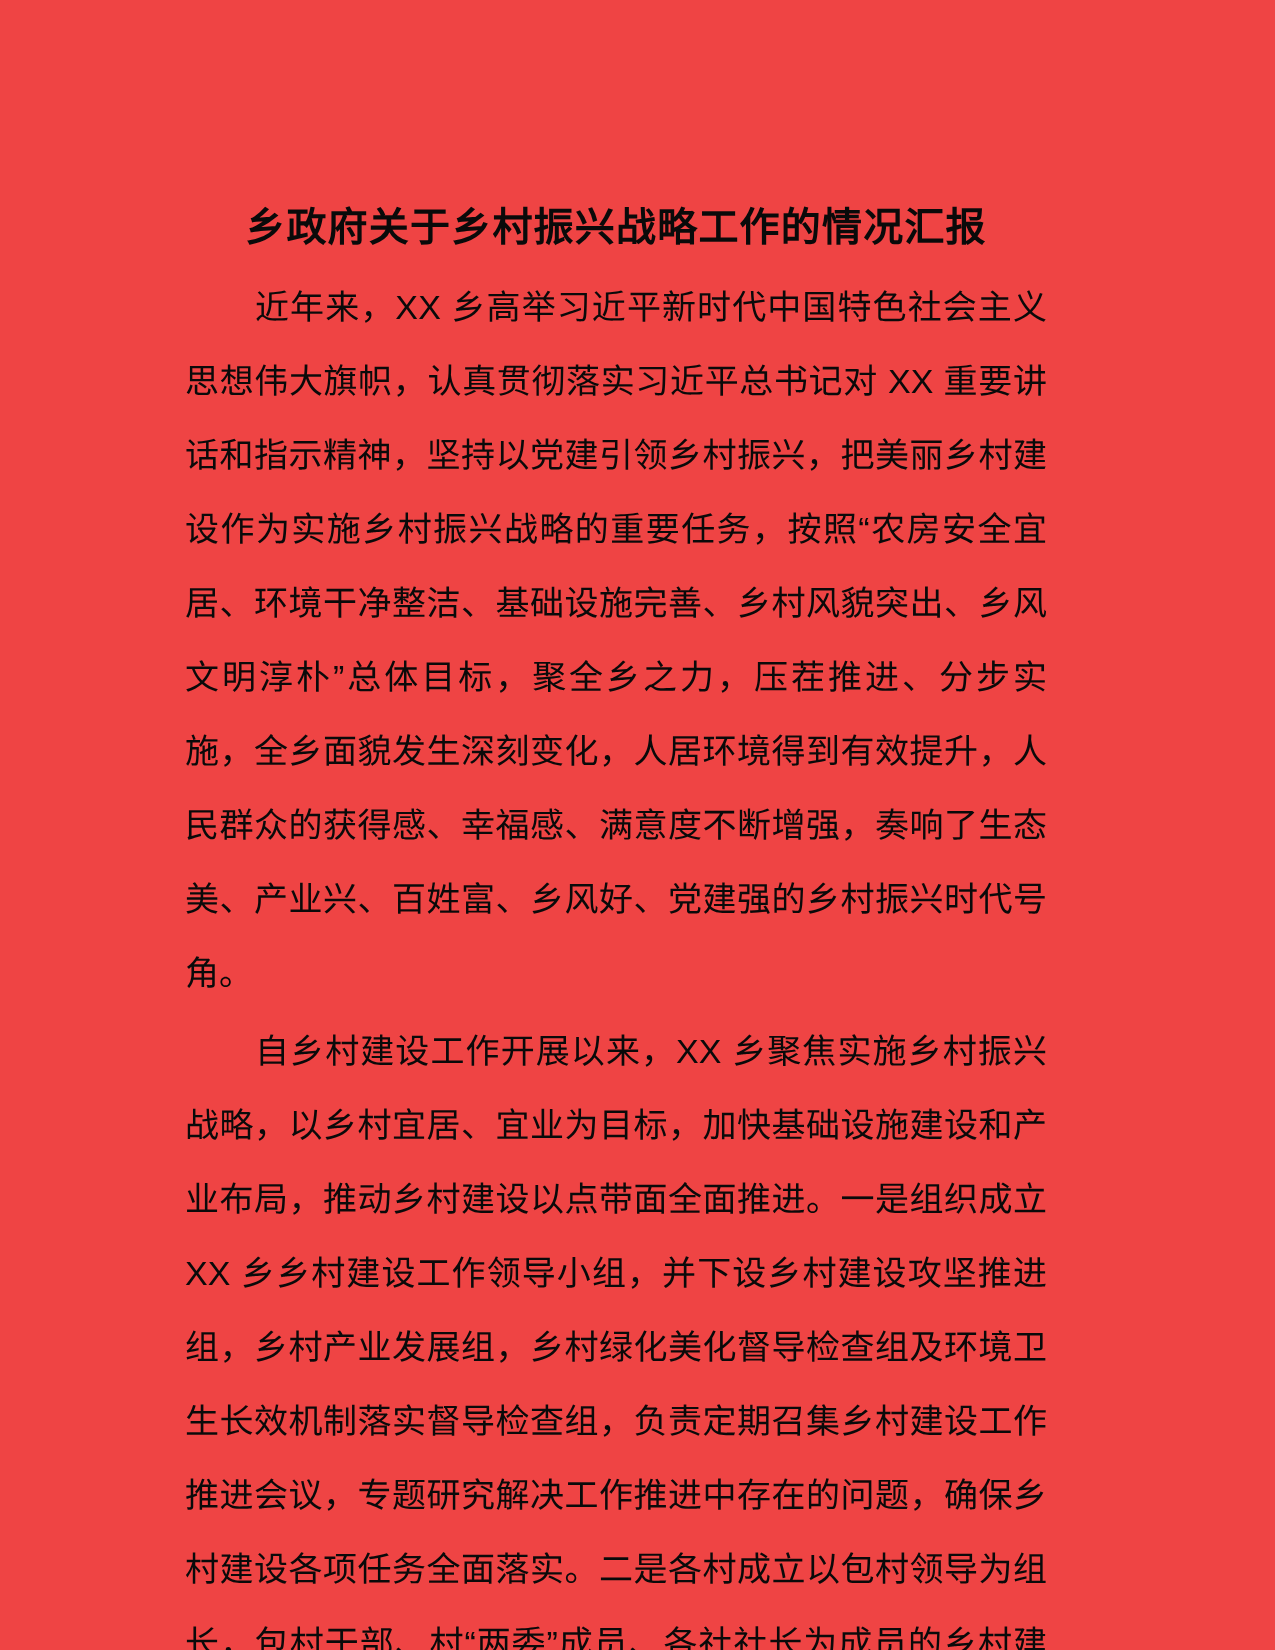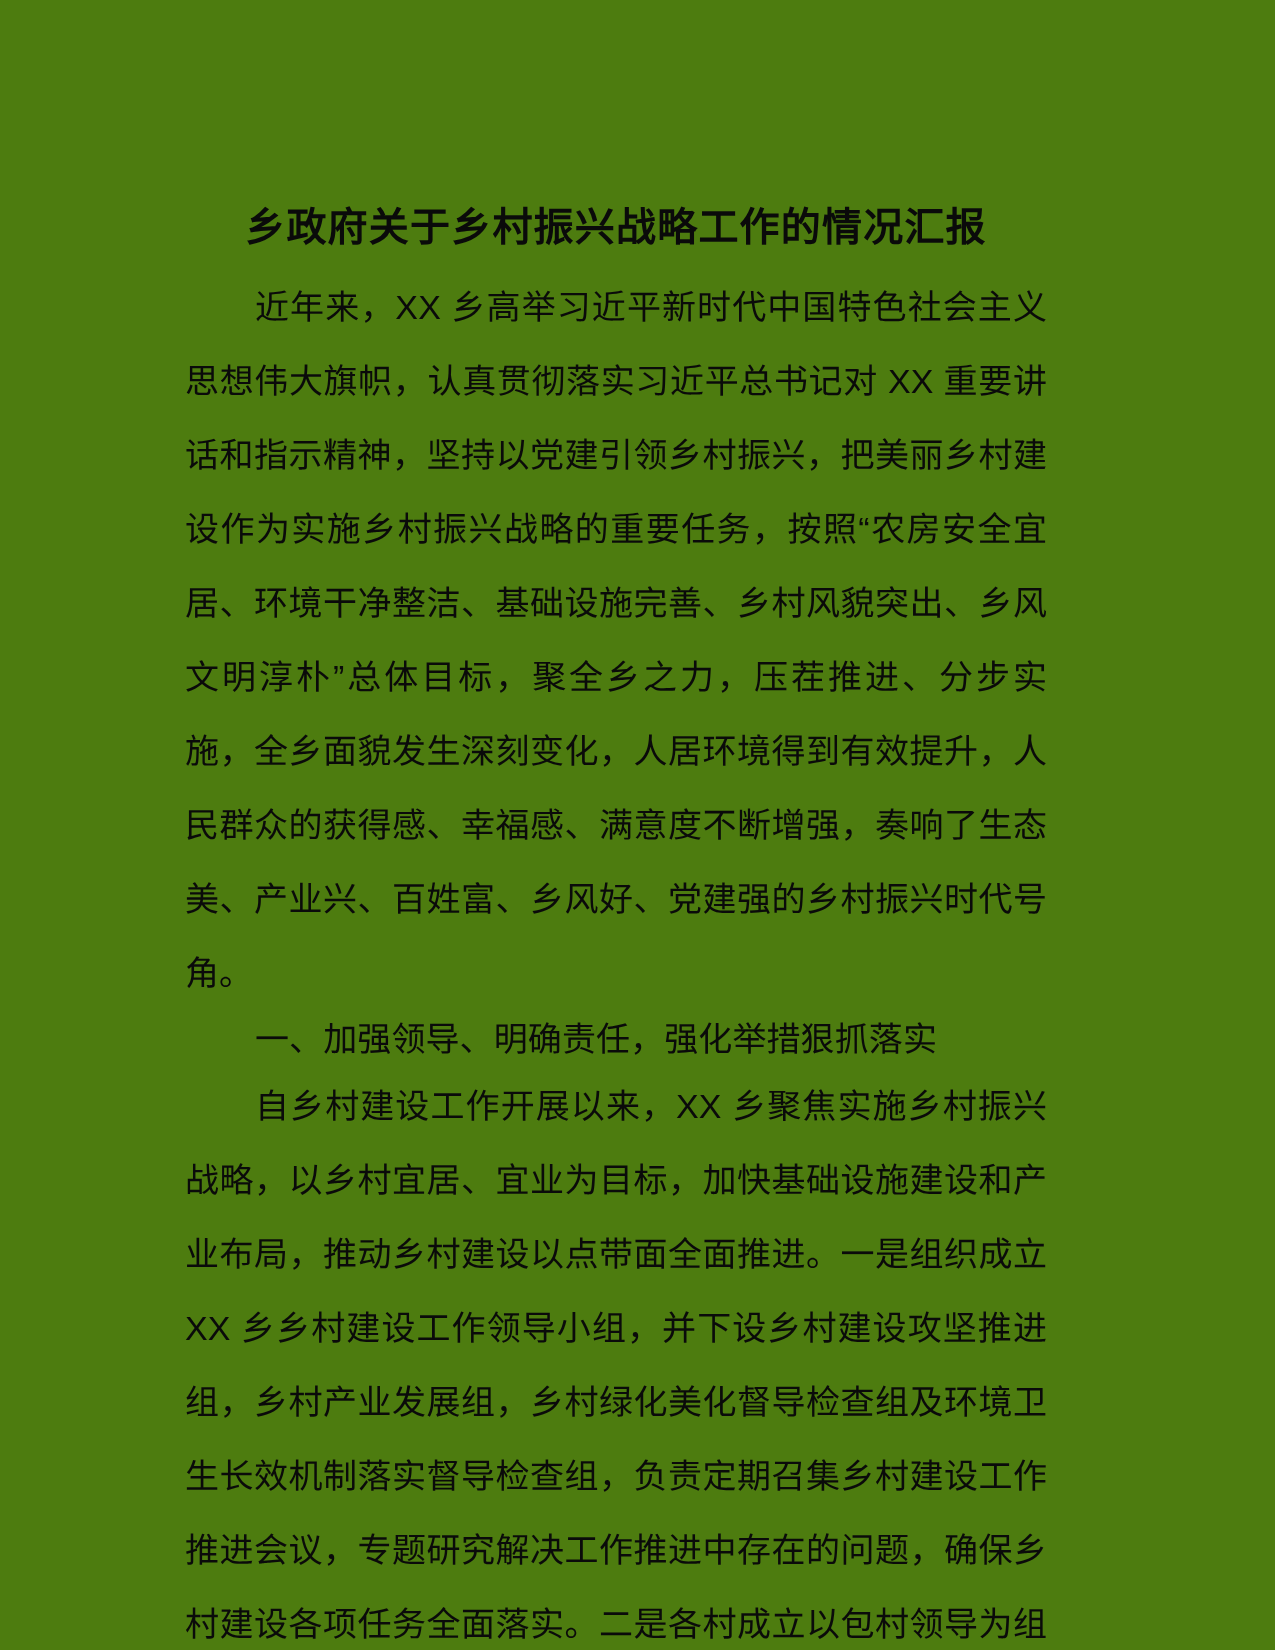--- a/index.html
+++ b/index.html
@@ -15,21 +15,21 @@
     font-family: "Liberation Sans", "DejaVu Sans", sans-serif;
     color: #000000;
     -webkit-font-smoothing: antialiased;
   }
 
   .page {
     position: relative;
     box-sizing: border-box;
     width: 1275px;
     height: 1650px;
-    background: #4d7c0f;
+    background: #ef4444;
     padding: 15px;
   }
 
   .content {
     position: absolute;
     left: 185px;
     top: 196px;
     width: 862px;
   }
 
@@ -77,20 +77,19 @@
 
 <div class="page">
   <div class="content">
 
     <h1 class="doc-title">乡政府关于乡村振兴战略工作的情况汇报</h1>
 
     <p class="para indent">近年来，XX 乡高举习近平新时代中国特色社会主义思想伟大旗帜，认真贯彻落实习近平总书记对 XX 重要讲话和指示精神，坚持以党建引领乡村振兴，把美丽乡村建设作为实施乡村振兴战略的重要任务，按照“农房安全宜居、环境干净整洁、基础设施完善、乡村风貌突出、乡风文明淳朴”总体目标，聚全乡之力，压茬推进、分步实施，全乡面貌发生深刻变化，人居环境得到有效提升，人民群众的获得感、幸福感、满意度不断增强，奏响了生态美、产业兴、百姓富、乡风好、党建强的乡村振兴时代号角。</p>
 
     <div class="gap-sm"></div>
 
-    <p class="section-heading">一、加强领导、明确责任，强化举措狠抓落实</p>
 
     <div class="gap-sm"></div>
 
     <p class="para indent">自乡村建设工作开展以来，XX 乡聚焦实施乡村振兴战略，以乡村宜居、宜业为目标，加快基础设施建设和产业布局，推动乡村建设以点带面全面推进。一是组织成立 XX 乡乡村建设工作领导小组，并下设乡村建设攻坚推进组，乡村产业发展组，乡村绿化美化督导检查组及环境卫生长效机制落实督导检查组，负责定期召集乡村建设工作推进会议，专题研究解决工作推进中存在的问题，确保乡村建设各项任务全面落实。二是各村成立以包村领导为组长，包村干部、村“两委”成员、各社社长为成员的乡村建设行动领导小组和乡村建设行动指挥部，由村党支部书记直接抓，副书记、包村领导具体抓，</p>
 
   </div>
 </div>
 
 </body></html>

